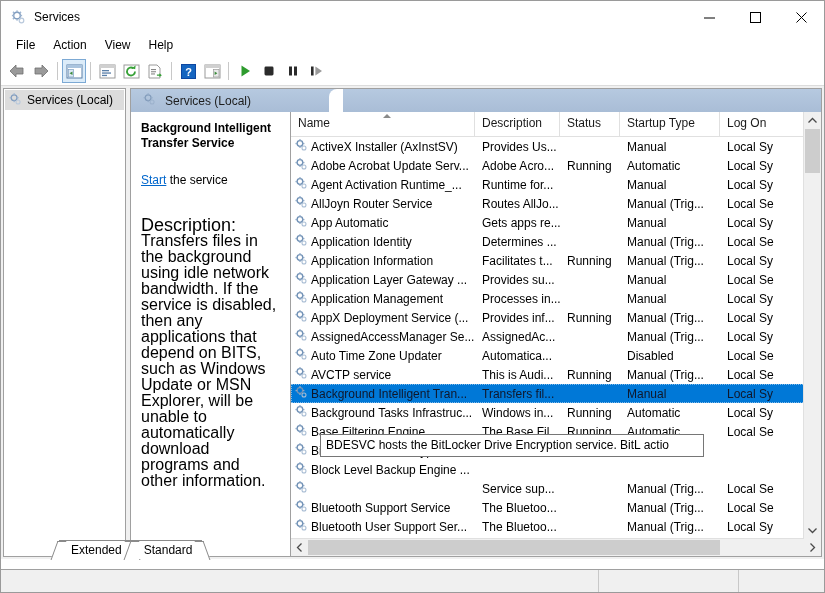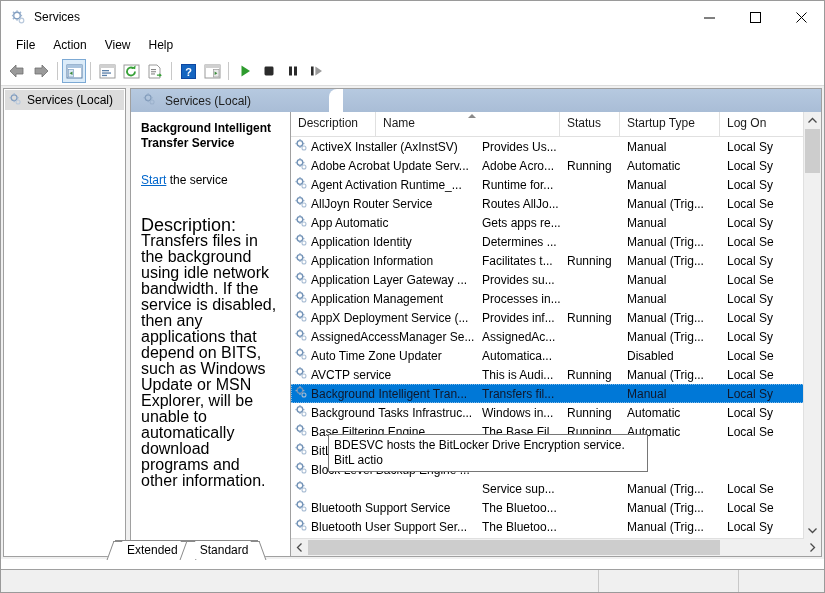--- a/index.html
+++ b/index.html
@@ -94,21 +94,21 @@
   .hscroll .track{flex:1;position:relative;height:100%;}
   .hscroll .thumb{position:absolute;left:0;top:1px;bottom:1px;width:83%;background:#cdcdcd;}
 
   
   .tooltip{position:absolute;left:516px;top:438px;width:320px;background:#fff;
            border:1px solid #767676;padding:3px 5px;box-sizing:border-box;font-size:12px;
            line-height:15px;z-index:30;}
 
   
   .tabstrip{position:absolute;left:0;right:0;bottom:33px;height:19px;display:flex;align-items:flex-end;
-            padding-left:114px;box-sizing:border-box;pointer-events:none;}
+            padding-left:58px;box-sizing:border-box;pointer-events:none;}
   .tab{position:relative;height:18px;line-height:18px;font-size:12px;padding:0 10px 0 12px;
        background:#fff;pointer-events:auto;border-top:1px solid #8a8a8a;}
   .tab:before,.tab:after{content:"";position:absolute;top:0;width:8px;height:18px;background:#fff;}
   .tab:before{left:-5px;transform:skewX(-20deg);border-left:1px solid #8a8a8a;border-top:1px solid #8a8a8a;}
   .tab:after{right:-5px;transform:skewX(20deg);border-right:1px solid #8a8a8a;border-top:1px solid #8a8a8a;}
 
   
   .statusbar{position:absolute;left:0;right:0;bottom:0;height:22px;background:#f0f0f0;
              border-top:1px solid #a0a0a0;display:flex;}
   .sb{height:100%;border-right:1px solid #c8c8c8;box-sizing:border-box;}
@@ -310,22 +310,22 @@
         <div class="detail">
           <h2>Background Intelligent Transfer Service</h2>
           <div class="startline"><a>Start</a><span> the service</span></div>
           <div class="desc-label">Description:</div>
           <div class="desc-body">Transfers files in the background using idle network bandwidth. If the service is disabled, then any applications that depend on BITS, such as Windows Update or MSN Explorer, will be unable to automatically download programs and other information.</div>
         </div>
 
         <div class="list-wrap">
 
           <div class="list-head">
+            <div class="col c-name sorted">Name</div>
             <div class="col c-desc">Description</div>
-            <div class="col c-name sorted">Name</div>
             <div class="col c-status">Status</div>
             <div class="col c-start">Startup Type</div>
             <div class="col c-logon">Log On</div>
           </div>
 
           <div class="rows" id="rows">
               <div class="row">
                 <div class="cell n">
                   <span><svg width="14" height="14" viewBox="0 0 16 16">
                       <g fill="none" stroke="#6f90b5" stroke-width="1.5">
@@ -835,21 +835,21 @@
             <div class="arrow" style="position:absolute;bottom:0;left:0;right:0;">
               <svg width="9" height="7">
                   <path d="M0.5 1.5 L4.5 5.5 L8.5 1.5" fill="none" stroke="#4a4a4a" stroke-width="1.3"></path>
                 </svg>
             </div>
           </div>
 
         </div>
       </div>
 
-      <div class="tooltip" style="left:197px;top:345px;width:320px;">BDESVC hosts the BitLocker Drive Encryption service. BitL actio</div>
+      <div class="tooltip" style="left:189px;top:345px;width:384px;">BDESVC hosts the BitLocker Drive Encryption service. BitL actio</div>
 
     </div>
   </div>
 
   <div class="tabstrip">
     <div class="tab">Extended</div>
     <div class="tab">Standard</div>
   </div>
 
   <div class="statusbar">

